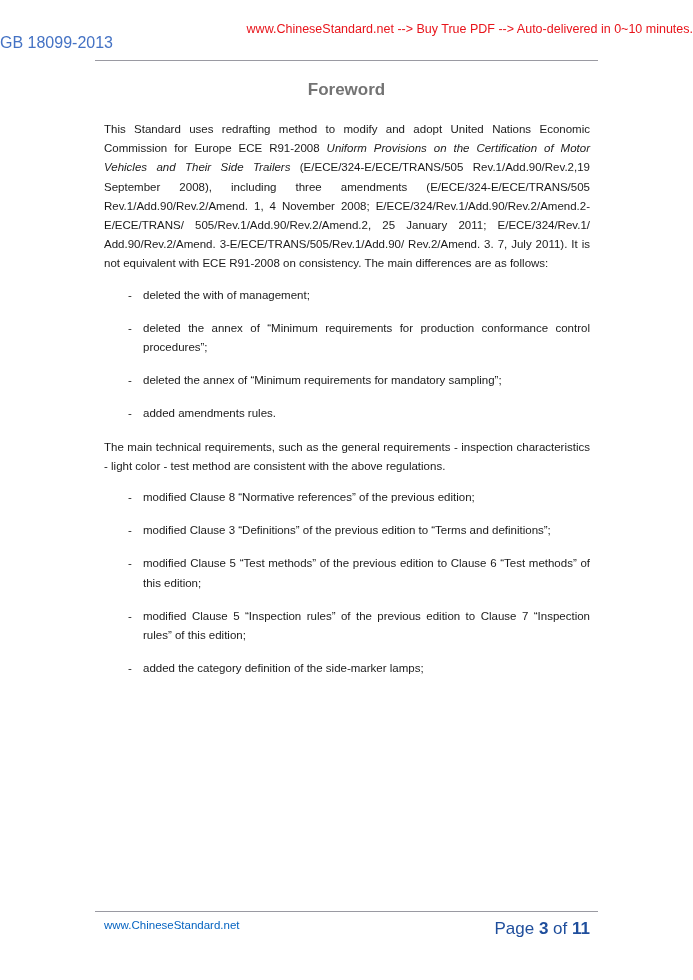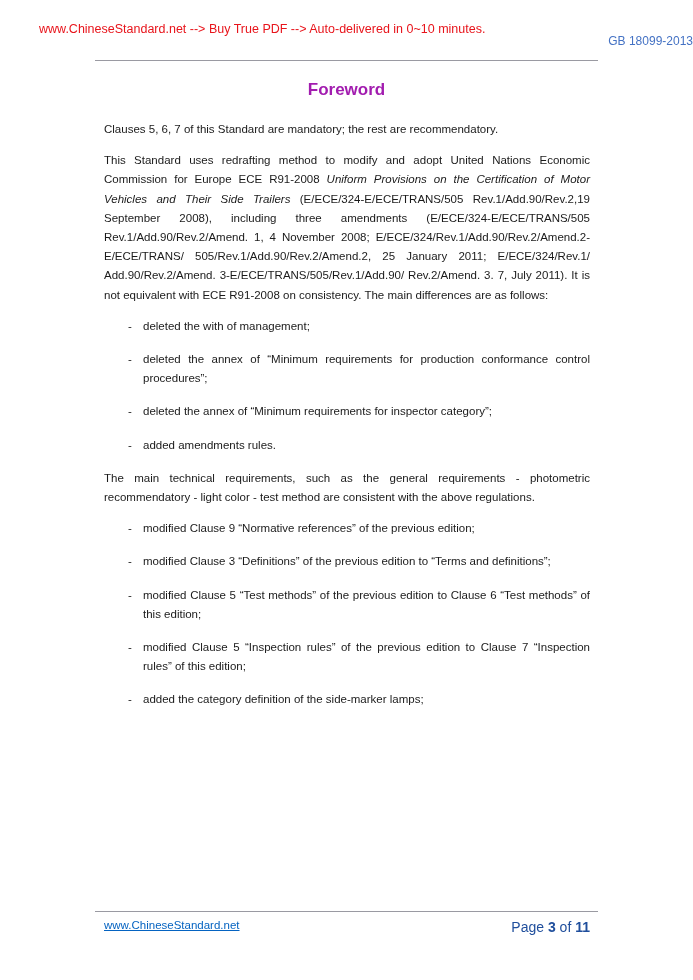--- a/index.html
+++ b/index.html
@@ -7,109 +7,108 @@
     position:relative;
     width:693px; height:980px;
     background:#ffffff;
     font-family:"Liberation Sans", sans-serif;
     color:#1a1a1a;
     overflow:hidden;
   }
   
   .watermark {
     position:absolute; top:22px; left:0; right:0;
-    text-align:left;
+    text-align:right;
     font-size:12.5px;
     z-index:2;
     white-space:nowrap;
     padding-left:39px;
   }
   .docnum {
     position:absolute; top:34px; left:0; right:0;
-    text-align:right;
-    font-size:12px;
+    text-align:left;
+    font-size:16px;
     z-index:1;
   }
   .rule {
     position:absolute; left:95px; right:95px;
     border:none; border-top:1px solid #9a9aa2; height:0; margin:0;
   }
   .header-rule { top:60px; }
   .footer-rule { top:911px; }
   
   .title {
     position:absolute; top:80px; left:0; right:0;
     text-align:center;
-    font-size:17px; font-weight:bold; color:#a21caf;
+    font-size:17px; font-weight:bold; color:#737373;
   }
   
   .content {
     position:absolute; top:120px; left:104px; width:486px;
     font-size:11.5px; line-height:1.67;
     text-align:justify;
     overflow-wrap:break-word;
   }
   .content p { margin:0 0 12px 0; }
   .italic { font-style:italic; }
   .list { margin:2px 0 12px 0; }
   .li { display:flex; margin:0 0 14px 0; padding-left:24px; }
   .li .dash { flex:none; width:15px; }
   .li .li-text { flex:1; text-align:justify; }
   
   .footer-left {
     position:absolute; top:919px; left:104px;
-    font-size:11.5px; text-decoration:underline; cursor:pointer;
+    font-size:11.5px; cursor:pointer;
   }
   .footer-right {
     position:absolute; top:919px; right:103px;
-    font-size:14px;
+    font-size:17px;
   }
   .footer-right span { white-space:pre; }
   .bold { font-weight:bold; }
 </style>
 </head>
 <body>
 
 <div class="page">
 
   <div class="watermark" style="color: rgb(232, 20, 27);">www.ChineseStandard.net --&gt; Buy True PDF --&gt; Auto-delivered in 0~10 minutes.</div>
   <div class="docnum" style="color: rgb(68, 114, 196);">GB 18099-2013</div>
   <hr class="rule header-rule">
 
   <div class="title">Foreword</div>
 
   <div class="content">
-    <p>Clauses 5, 6, 7 of this Standard are mandatory; the rest are recommendatory.</p>
     <p><span>This Standard uses redrafting method to modify and adopt United Nations Economic Commission for Europe ECE R91-2008 </span><span class="italic">Uniform Provisions on the Certification of Motor Vehicles and Their Side Trailers</span><span> (E/ECE/324-E/ECE/TRANS/505 Rev.1/Add.90/Rev.2,19 September 2008), including three amendments (E/ECE/324-E/ECE/TRANS/505 Rev.1/Add.90/Rev.2/Amend. 1, 4 November 2008; E/ECE/324/Rev.1/Add.90/Rev.2/Amend.2-E/ECE/TRANS/ 505/Rev.1/Add.90/Rev.2/Amend.2, 25 January 2011; E/ECE/324/Rev.1/ Add.90/Rev.2/Amend. 3-E/ECE/TRANS/505/Rev.1/Add.90/ Rev.2/Amend. 3. 7, July 2011). It is not equivalent with ECE R91-2008 on consistency. The main differences are as follows:</span></p>
 
     <div class="list">
       <div class="li">
         <span class="dash">-</span>
         <span class="li-text">deleted the with of management;</span>
       </div>
       <div class="li">
         <span class="dash">-</span>
         <span class="li-text">deleted the annex of “Minimum requirements for production conformance control procedures”;</span>
       </div>
       <div class="li">
         <span class="dash">-</span>
-        <span class="li-text">deleted the annex of “Minimum requirements for inspector category”;</span>
+        <span class="li-text">deleted the annex of “Minimum requirements for mandatory sampling”;</span>
       </div>
       <div class="li">
         <span class="dash">-</span>
         <span class="li-text">added amendments rules.</span>
       </div>
     </div>
 
-    <p>The main technical requirements, such as the general requirements - photometric recommendatory - light color - test method are consistent with the above regulations.</p>
+    <p>The main technical requirements, such as the general requirements - inspection characteristics - light color - test method are consistent with the above regulations.</p>
 
     <div class="list">
       <div class="li">
         <span class="dash">-</span>
-        <span class="li-text">modified Clause 9 “Normative references” of the previous edition;</span>
+        <span class="li-text">modified Clause 8 “Normative references” of the previous edition;</span>
       </div>
       <div class="li">
         <span class="dash">-</span>
         <span class="li-text">modified Clause 3 “Definitions” of the previous edition to “Terms and definitions”;</span>
       </div>
       <div class="li">
         <span class="dash">-</span>
         <span class="li-text">modified Clause 5 “Test methods” of the previous edition to Clause 6 “Test methods” of this edition;</span>
       </div>
       <div class="li">

